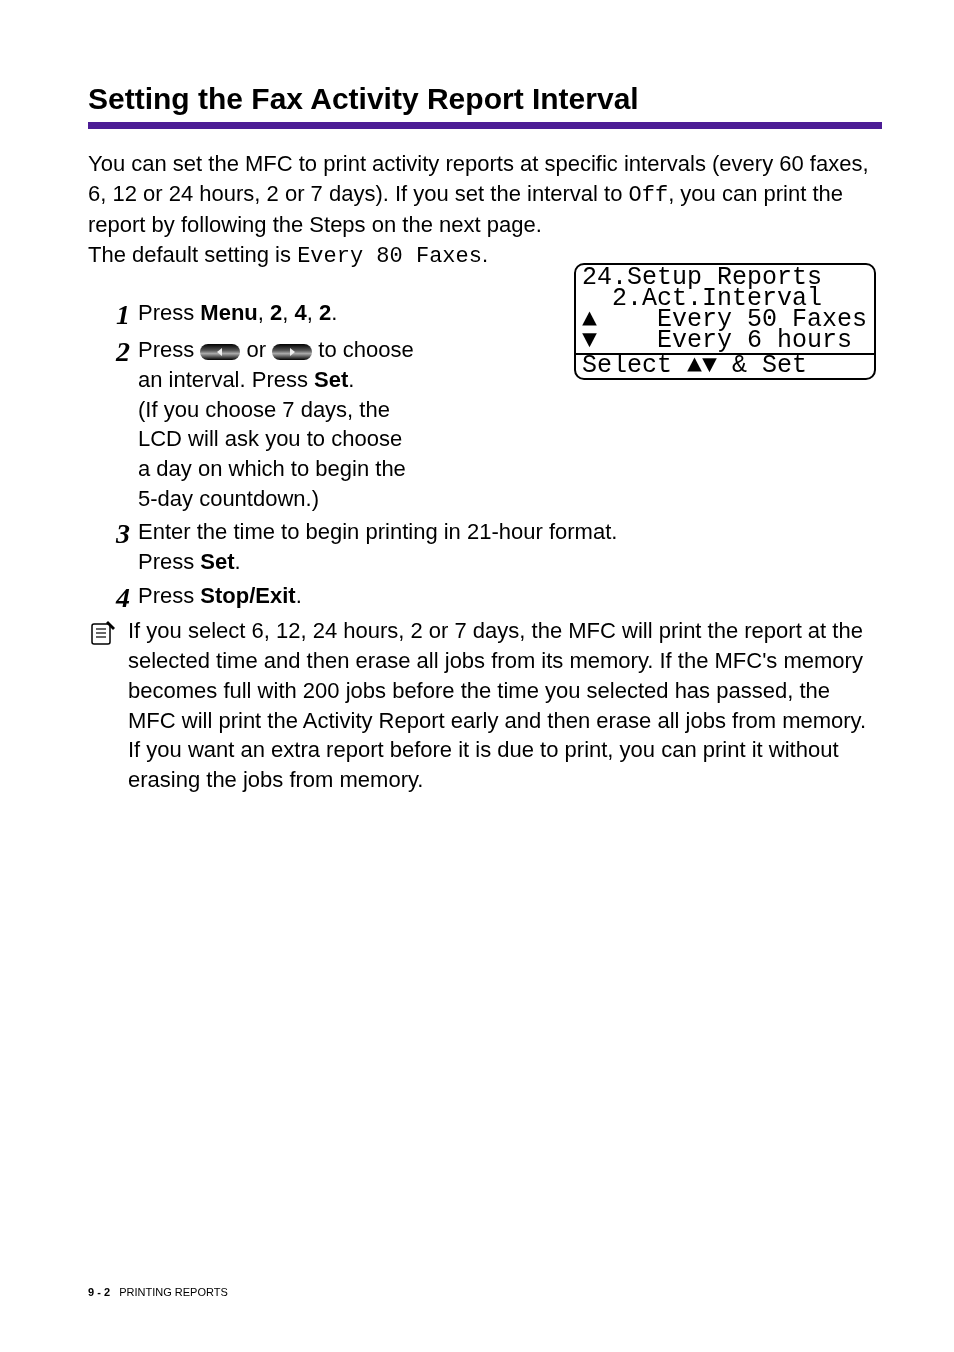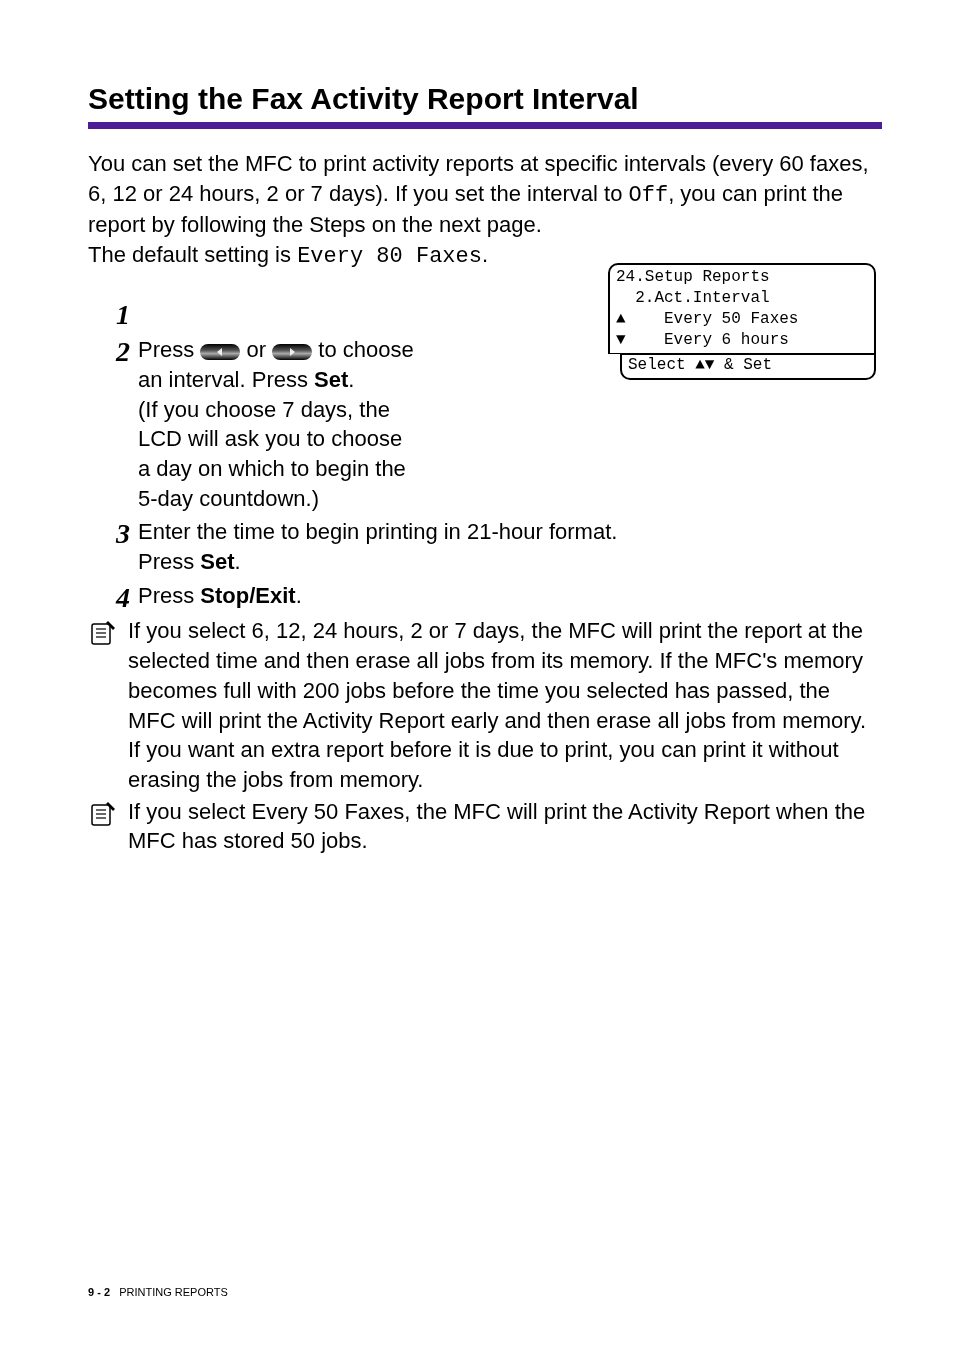--- a/index.html
+++ b/index.html
@@ -68,41 +68,40 @@
   }
   .pill svg {
     position: absolute;
     top: 50%; left: 50%;
     transform: translate(-50%, -50%);
   }
   .lcd-box {
     position: absolute;
     right: 78px;
     top: 263px;
-    width: 268px;
+    width: 302px;
     font-family: "Courier New", Courier, monospace;
-    font-size: 16px;
+    font-size: 25px;
     line-height: 21px;
   }
   .lcd-top {
     border: 2px solid #000;
     border-top-left-radius: 10px;
     border-top-right-radius: 10px;
     border-bottom: 1px solid #000;
     padding: 2px 6px 2px 6px;
     white-space: pre;
   }
   .lcd-bot {
     border: 2px solid #000;
     border-top: 1px solid #000;
     border-bottom-left-radius: 10px;
     border-bottom-right-radius: 10px;
     padding: 0px 6px 2px 6px;
     white-space: pre;
-    margin-left: 12px;
   }
   .note {
     display: flex;
     align-items: flex-start;
     margin-top: 2px;
   }
   .note-icon {
     flex: none;
     width: 40px;
     padding-top: 2px;
@@ -137,20 +136,23 @@
     <span>The default setting is </span><span class="mono">Every 80 Faxes</span><span>.</span>
   </p>
 
   <div class="steps">
 
     <div class="two-col">
       <div class="left-col">
 
         <div class="step-row">
           <div class="step-num">1</div>
+          <div class="step-body">
+            <span>Press </span><span class="b">Menu</span><span>, </span><span class="b">2</span><span>, </span><span class="b">4</span><span>, </span><span class="b">2</span><span>.</span>
+          </div>
         </div>
 
         <div class="step-row">
           <div class="step-num">2</div>
           <div class="step-body">
             <span>Press </span>
             <span class="pill">
               <svg width="10" height="10" viewBox="0 0 10 10">
                   <polygon points="7,1 7,9 2,5" fill="#eee"></polygon>
                 </svg>
@@ -199,30 +201,18 @@
         <rect x="4" y="6" width="18" height="20" rx="2" fill="none" stroke="#000" stroke-width="1.5"></rect>
         <line x1="8" y1="11" x2="18" y2="11" stroke="#000" stroke-width="1.2"></line>
         <line x1="8" y1="15" x2="18" y2="15" stroke="#000" stroke-width="1.2"></line>
         <line x1="8" y1="19" x2="18" y2="19" stroke="#000" stroke-width="1.2"></line>
         <path d="M20 3 L27 10 L25 12 L18 5 Z" fill="#000"></path>
       </svg>
     </div>
     <div class="note-text">If you select 6, 12, 24 hours, 2 or 7 days, the MFC will print the report at the selected time and then erase all jobs from its memory. If the MFC's memory becomes full with 200 jobs before the time you selected has passed, the MFC will print the Activity Report early and then erase all jobs from memory. If you want an extra report before it is due to print, you can print it without erasing the jobs from memory.</div>
   </div>
 
-  <div class="note">
-    <div class="note-icon">
-      <svg width="30" height="30" viewBox="0 0 30 30">
-        <rect x="4" y="6" width="18" height="20" rx="2" fill="none" stroke="#000" stroke-width="1.5"></rect>
-        <line x1="8" y1="11" x2="18" y2="11" stroke="#000" stroke-width="1.2"></line>
-        <line x1="8" y1="15" x2="18" y2="15" stroke="#000" stroke-width="1.2"></line>
-        <line x1="8" y1="19" x2="18" y2="19" stroke="#000" stroke-width="1.2"></line>
-        <path d="M20 3 L27 10 L25 12 L18 5 Z" fill="#000"></path>
-      </svg>
-    </div>
-    <div class="note-text">If you select Every 50 Faxes, the MFC will print the Activity Report when the MFC has stored 50 jobs.</div>
-  </div>
 
   <div class="footer">
     <span class="b">9 - 2</span>&nbsp;&nbsp;&nbsp;<span>PRINTING REPORTS</span>
   </div>
 
 </div>
 
 </body></html>

